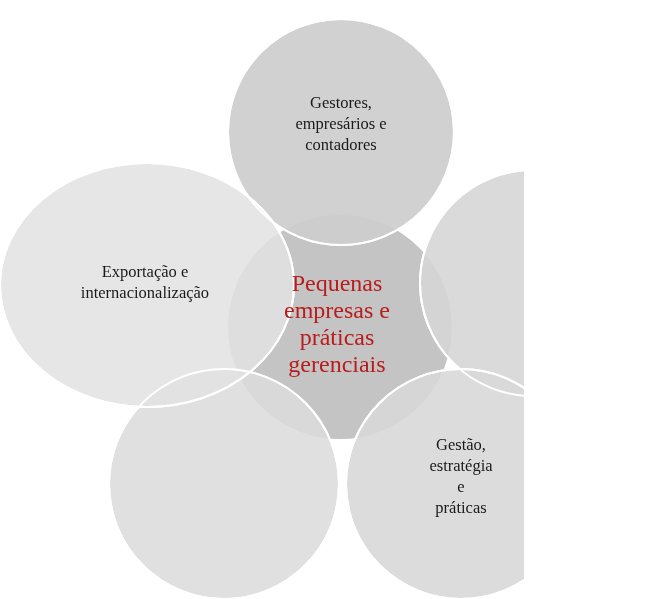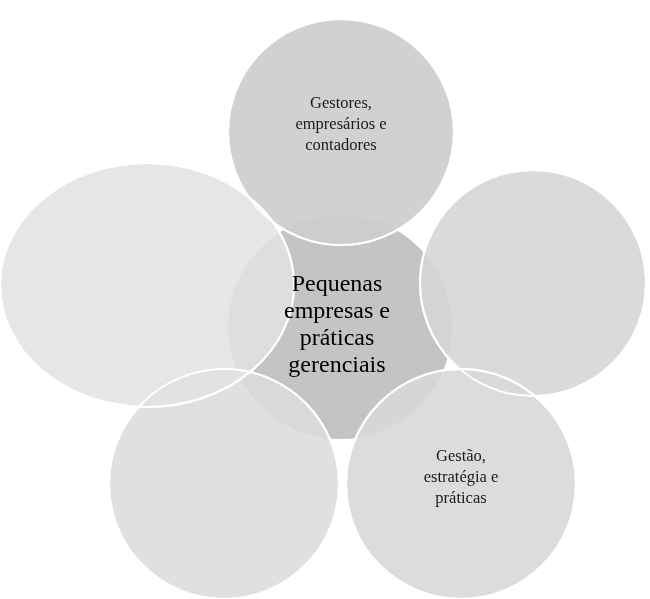--- a/index.html
+++ b/index.html
@@ -2,21 +2,21 @@
 <html><head>
   <meta charset="utf-8">
   <style>
     html, body {
       margin: 0;
       padding: 0;
       background: #ffffff;
     }
     #stage {
       position: relative;
-      width: 650px;
+      width: 524px;
       height: 599px;
       overflow: hidden;
       background: #ffffff;
       font-family: "Liberation Serif", "DejaVu Serif", serif;
     }
     svg#diagram {
       position: absolute;
       left: 0;
       top: 0;
     }
@@ -28,21 +28,21 @@
       white-space: pre-line;
       transform: translate(-50%, -50%);
     }
     .label.small {
       font-size: 16.5px;
       line-height: 21px;
     }
     .label.center {
       font-size: 24px;
       line-height: 27px;
-      color: #000000;
+      color: #b91c1c;
     }
   </style>
 </head>
 <body>
 
 <div id="stage">
   <svg id="diagram" width="650" height="599" viewBox="0 0 650 599">
 
     <circle cx="340" cy="327" r="113" fill="#c4c4c4" stroke="#ffffff" stroke-width="2"></circle>
 
@@ -62,20 +62,22 @@
       <circle cx="461" cy="484" r="115"></circle>
       <circle cx="224" cy="484" r="115"></circle>
       <ellipse cx="147" cy="285" rx="147" ry="122"></ellipse>
     </g>
   </svg>
 
   <div class="label small" style="left:341px; top:123px;">Gestores,
 empresários e
 contadores</div>
 
+  <div class="label small" style="left:145px; top:282px;">Exportação e
+internacionalização</div>
 
 
 
   <div class="label small" style="left:461px; top:476px;">Gestão,
 estratégia  e
 práticas</div>
 
   <div class="label center" style="left:337px; top:324px;">Pequenas
 empresas e
 práticas

